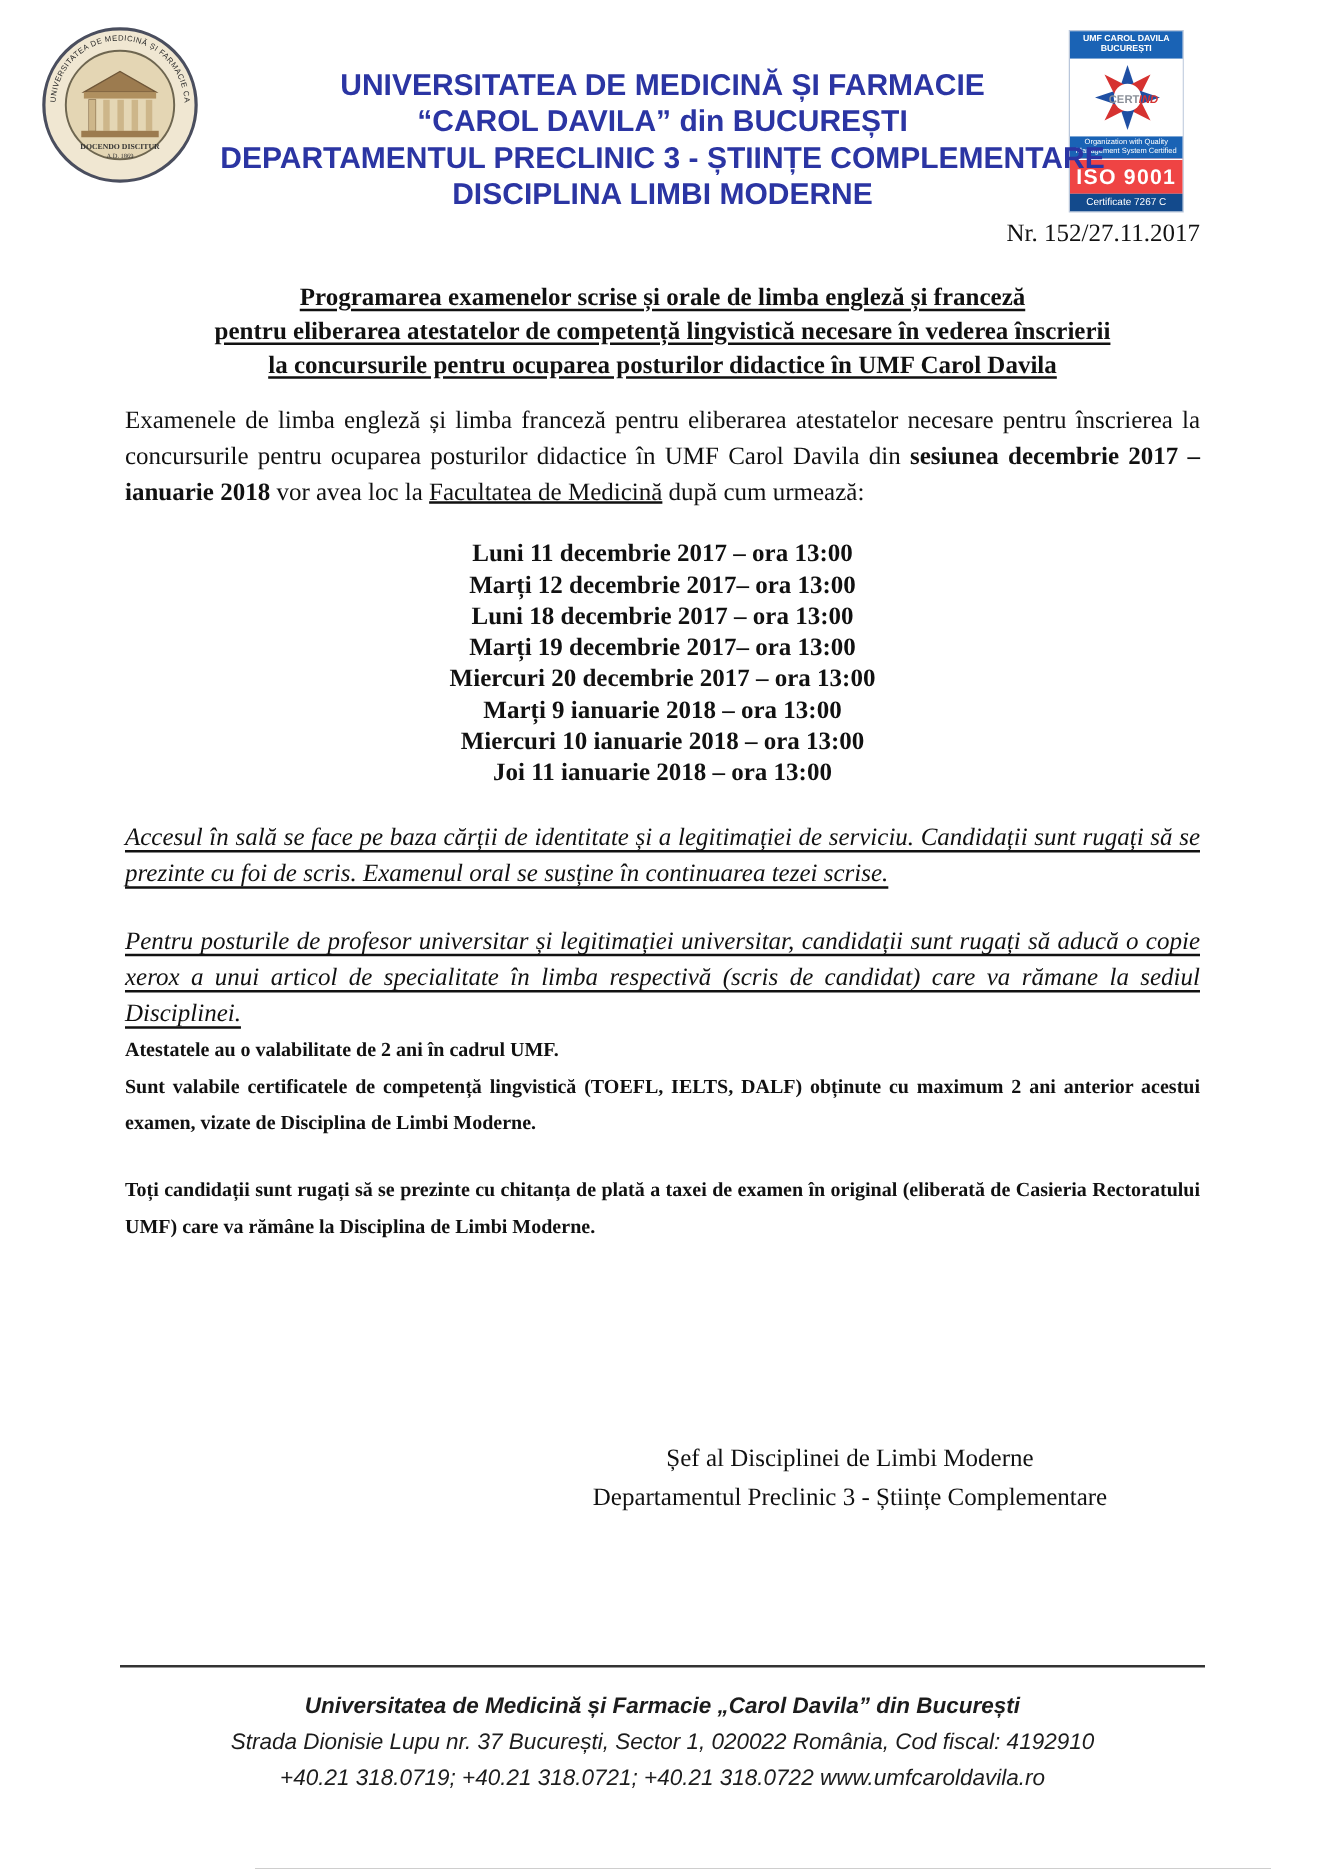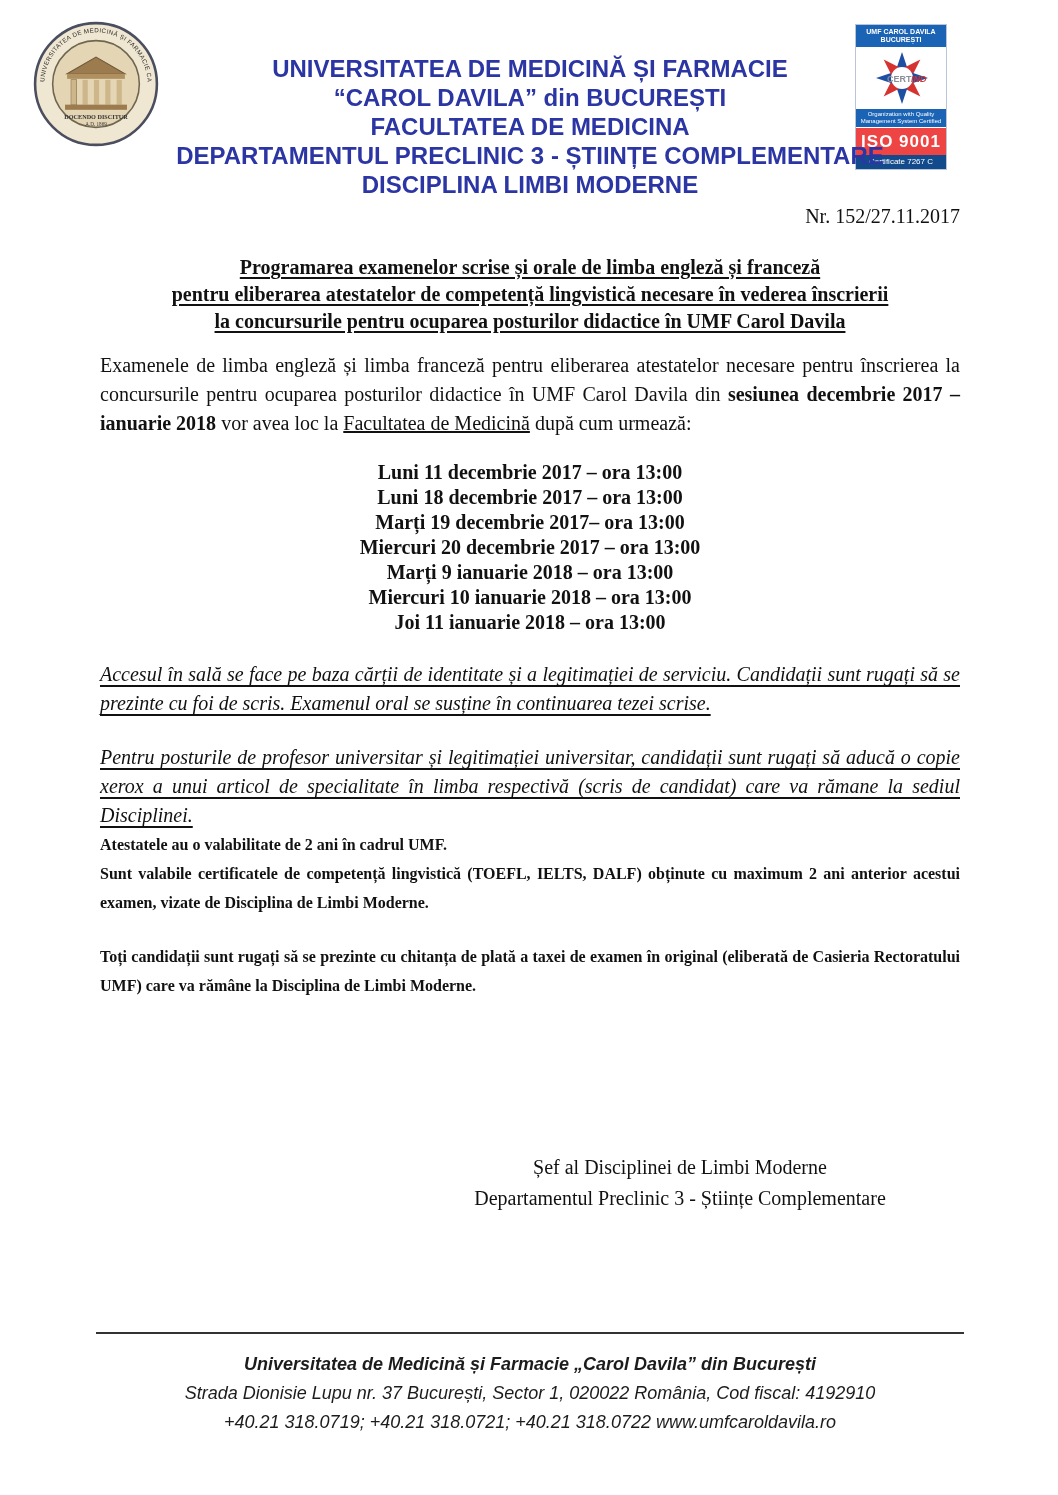--- a/index.html
+++ b/index.html
@@ -117,37 +117,37 @@
     <div class="iso-org">Organization with Quality Management System Certified</div>
     <div class="iso-name">ISO 9001</div>
     <div class="iso-cert">Certificate  7267 C</div>
   </div>
 
   <div class="content">
 
     <div class="header-lines">
       <div>UNIVERSITATEA DE MEDICINĂ ȘI FARMACIE</div>
       <div>“CAROL DAVILA” din BUCUREȘTI</div>
-      <div>FACULTATEA DE MEDICINA</div>
       <div>DEPARTAMENTUL PRECLINIC 3 - ȘTIINȚE COMPLEMENTARE</div>
       <div>DISCIPLINA LIMBI MODERNE</div>
     </div>
 
     <div class="doc-number">Nr. 152/27.11.2017</div>
 
     <div class="title">
       <div><span class="t">Programarea examenelor scrise și orale de limba engleză și franceză</span></div>
       <div><span class="t">pentru eliberarea atestatelor de competență lingvistică necesare în vederea înscrierii</span></div>
       <div><span class="t">la concursurile pentru ocuparea posturilor didactice în UMF Carol Davila</span></div>
     </div>
 
     <div class="intro"><span>Examenele de limba engleză și limba franceză pentru eliberarea atestatelor necesare pentru înscrierea la concursurile pentru ocuparea posturilor didactice în UMF Carol Davila din </span><span class="b">sesiunea decembrie 2017 – ianuarie 2018</span><span> vor avea loc la </span><span class="u">Facultatea de Medicină</span><span> după cum urmează:</span></div>
 
     <div class="schedule">
       <div>Luni 11 decembrie 2017 – ora 13:00</div>
+      <div>Marți 12 decembrie 2017– ora 13:00</div>
       <div>Luni 18 decembrie 2017 – ora 13:00</div>
       <div>Marți 19 decembrie 2017– ora 13:00</div>
       <div>Miercuri 20 decembrie 2017 – ora 13:00</div>
       <div>Marți 9 ianuarie 2018 – ora 13:00</div>
       <div>Miercuri 10 ianuarie 2018 – ora 13:00</div>
       <div>Joi 11 ianuarie 2018 – ora 13:00</div>
     </div>
 
     <div class="note">Accesul în sală se face pe baza cărții de identitate și a legitimației de serviciu. Candidații sunt rugați să se prezinte cu foi de scris. Examenul oral se susține în continuarea tezei scrise.</div>
     <div class="note">Pentru posturile de profesor universitar și legitimației universitar, candidații sunt rugați să aducă o copie xerox a unui articol de specialitate în limba respectivă (scris de candidat) care va rămane la sediul Disciplinei.</div>

